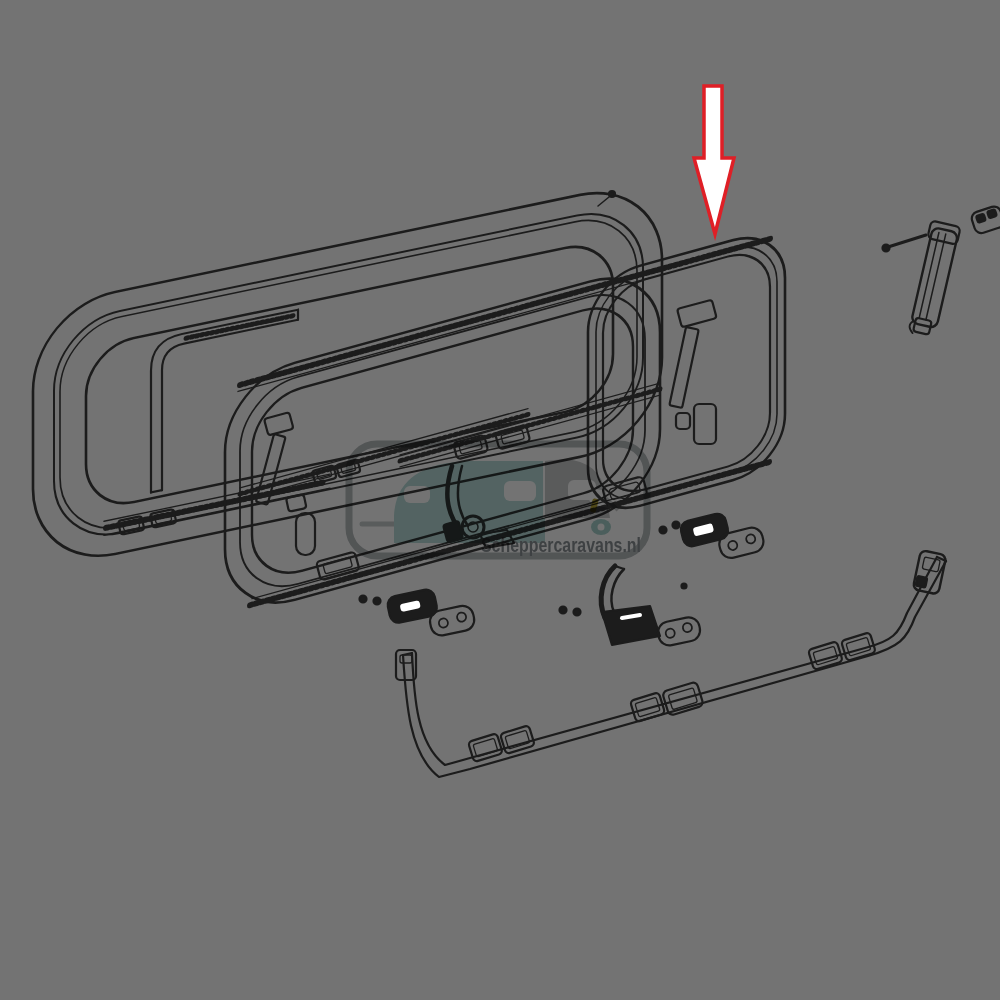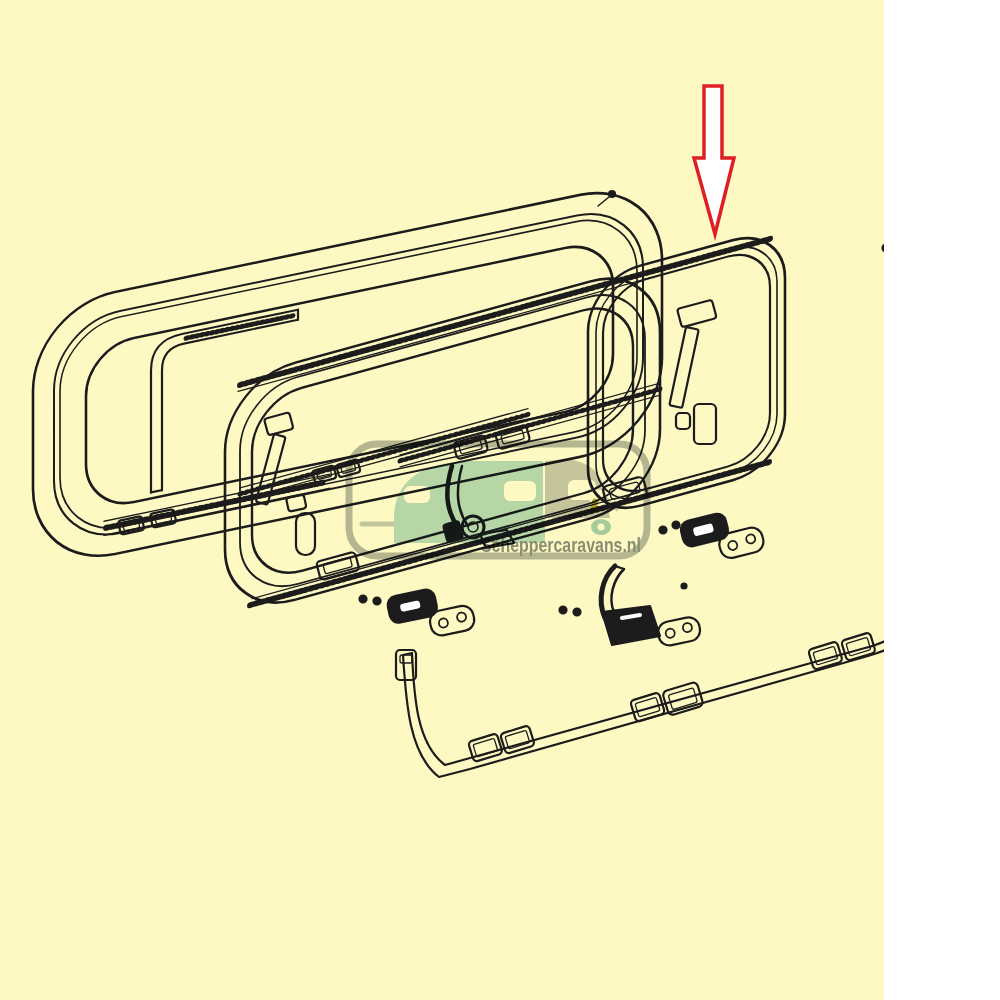--- a/index.html
+++ b/index.html
@@ -1,16 +1,16 @@
 <!DOCTYPE html>
 <html><head>
 <meta charset="utf-8">
 <style>
   html,body{margin:0;padding:0;background:#ffffff;}
-  .stage{position:relative;width:884px;height:1000px;background:#fef9c3;overflow:hidden;
+  .stage{position:relative;width:1000px;height:1000px;background:#737373;overflow:hidden;
          font-family:"Liberation Sans",sans-serif;}
   .stage svg{position:absolute;left:0;top:0;}
   .df{fill:#1c1c1c;}
   .wf{fill:#ffffff;}
   .thin{stroke-width:1.3;}
   .hatch{stroke-width:6;stroke-dasharray:2 3.5;}
   .wm-text{font-size:21px;font-weight:bold;}
 </style>
 </head>
 <body>

